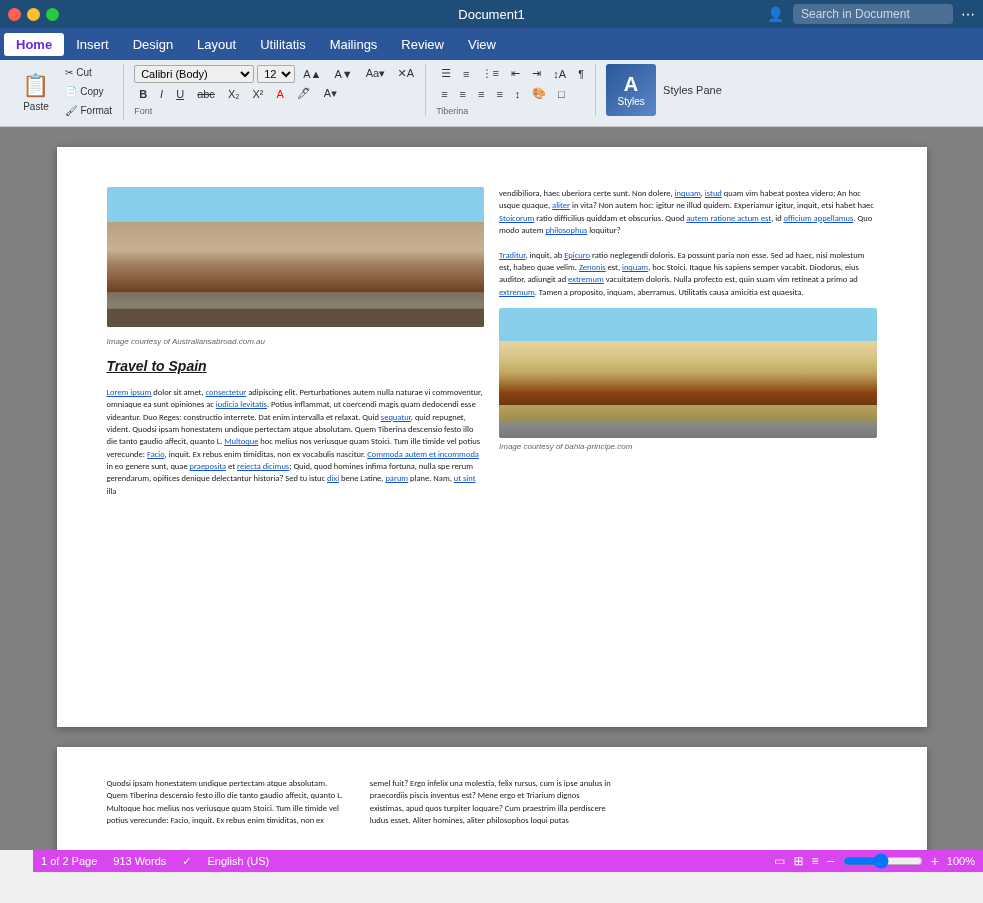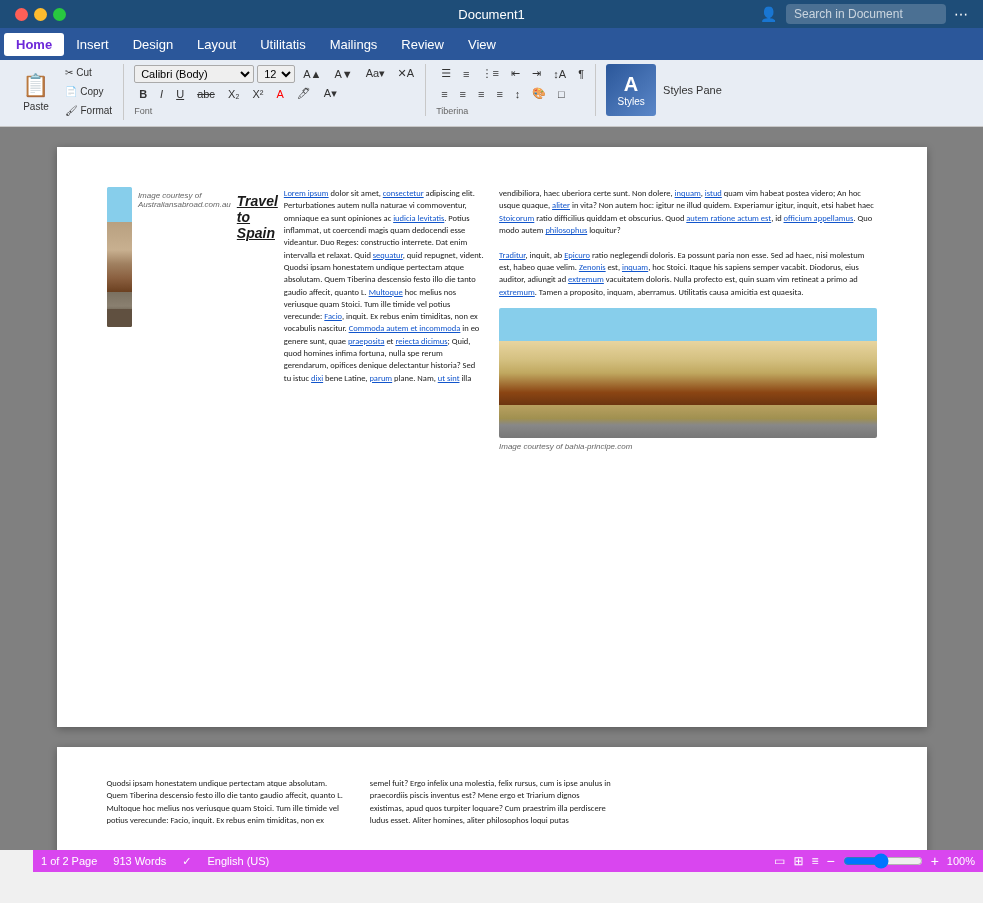--- a/index.html
+++ b/index.html
@@ -4,21 +4,21 @@
   <style>
     * { margin: 0; padding: 0; box-sizing: border-box; }
     body { font-family: 'Segoe UI', Arial, sans-serif; background: #f0f0f0; width: 983px; height: 903px; overflow: hidden; font-size: 12px; }
 
     
     #titlebar {
       background: #1e4d78;
       height: 28px;
       display: flex;
       align-items: center;
-      padding: 0 15px;
+      padding: 0 8px;
       position: relative;
     }
     .traffic-lights { display: flex; gap: 6px; align-items: center; }
     .tl { width: 13px; height: 13px; border-radius: 50%; }
     .tl-red { background: #ff5f57; }
     .tl-yellow { background: #febc2e; }
     .tl-green { background: #28c840; }
     .title-text { position: absolute; left: 50%; transform: translateX(-50%); color: white; font-size: 13px; }
     .title-icons { margin-left: auto; display: flex; align-items: center; gap: 8px; }
     .search-box {
@@ -140,21 +140,21 @@
       flex-direction: column;
       align-items: center;
       justify-content: center;
       border-radius: 2px;
       overflow: hidden;
     }
     .img-caption { font-size: 8px; color: #666; margin-top: 4px; font-style: italic; }
     .article-title { font-size: 16px; font-weight: bold; font-style: italic; text-decoration: underline; color: #1a1a1a; margin: 6px 0; }
     .doc-text { font-size: 9px; line-height: 1.5; color: #1a1a1a; font-family: Calibri, Arial, sans-serif; }
     .doc-text a { color: #1155cc; text-decoration: underline; }
-    .left-col { display: flex; flex-direction: row; gap: 6px; }
+    .left-col { display: flex; flex-direction: column; gap: 6px; }
 
     
     #statusbar {
       background: #d946ef;
       height: 22px;
       display: flex;
       align-items: center;
       padding: 0 8px;
       gap: 16px;
       color: white;

